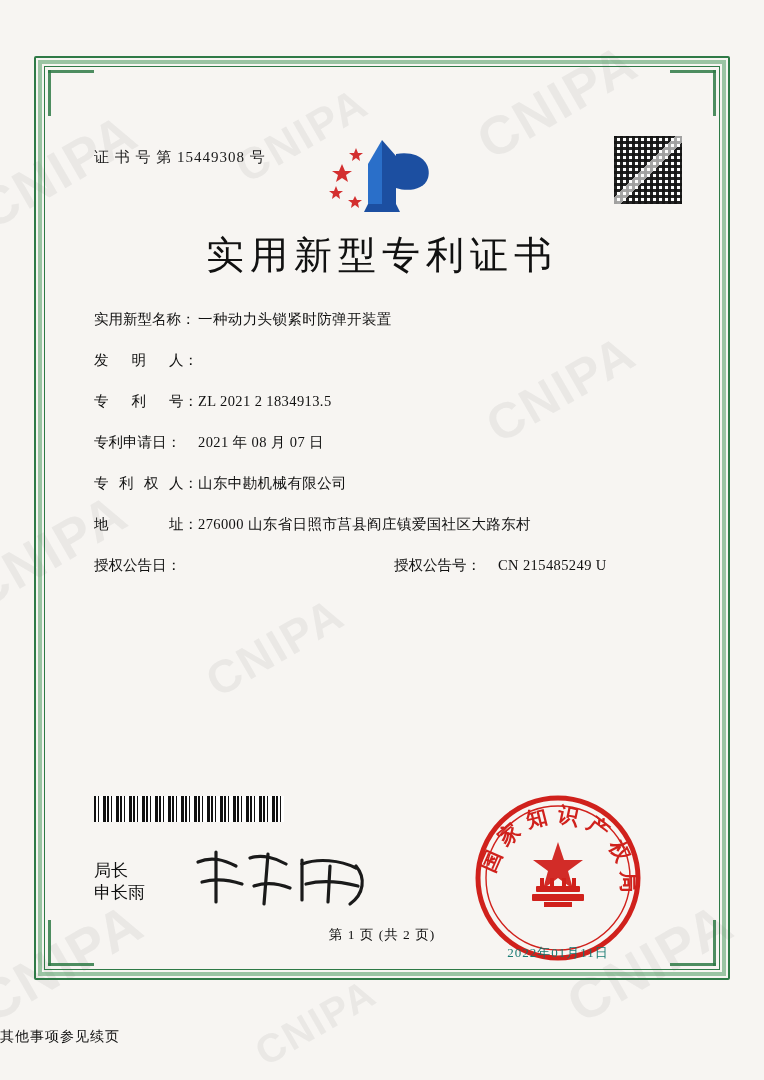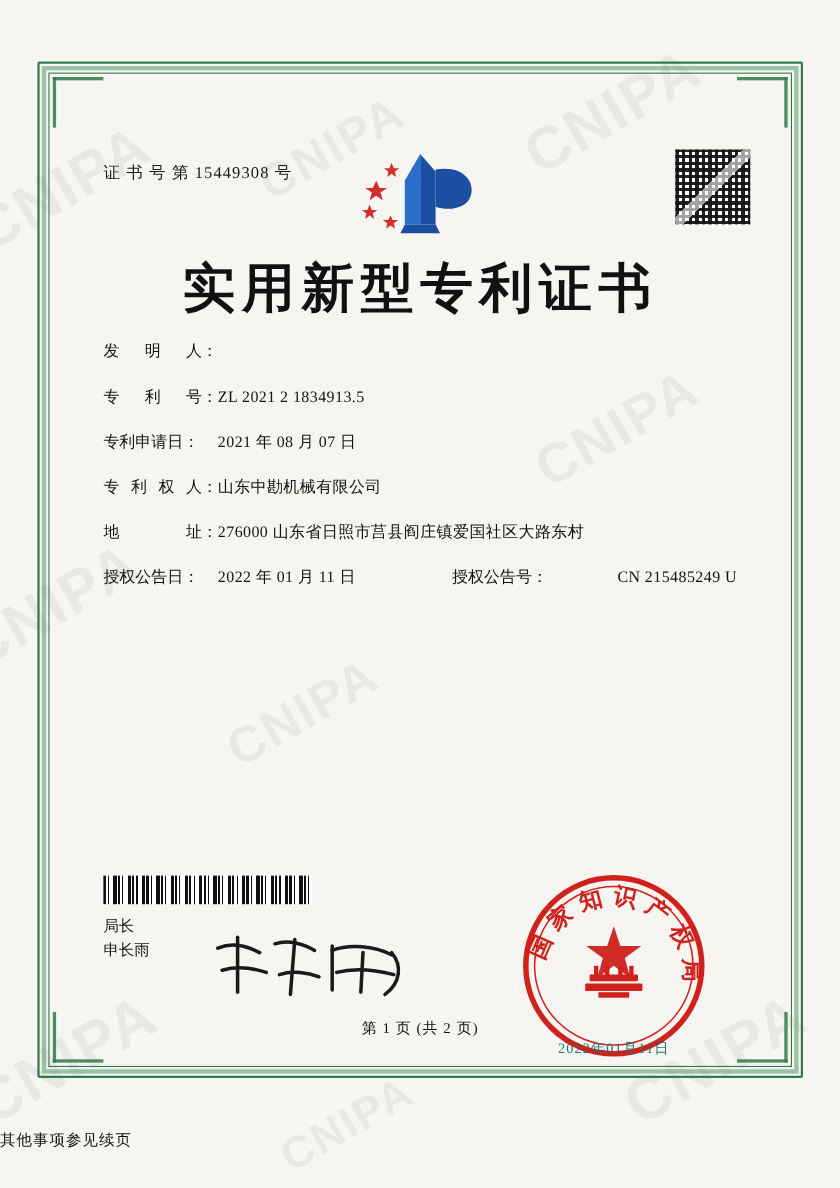--- a/index.html
+++ b/index.html
@@ -137,22 +137,22 @@
     width: 148px;
     height: 84px;
   }
 
   .main-title {
     position: absolute;
     left: 0;
     right: 0;
     top: 148px;
     text-align: center;
-    font-size: 48px;
-    font-weight: bold;
+    font-size: 38px;
+    font-weight: normal;
     letter-spacing: 6px;
     color: #111;
     font-family: "Liberation Serif", serif;
   }
 
   
   .fields {
     position: absolute;
     left: 32px;
     right: 32px;
@@ -175,21 +175,21 @@
     display: flex;
     justify-content: space-between;
   }
   .field-label.spread > span { display: inline-block; }
   .field-value {
     flex: 1 1 auto;
     letter-spacing: 0.4px;
   }
   .row-split { display: flex; align-items: baseline; }
   .row-split .half-left { flex: 0 0 300px; display: flex; align-items: center;}
-  .row-split .half-right { flex: 1 1 auto; display: flex; align-items: baseline; text-align: right;}
+  .row-split .half-right { flex: 1 1 auto; display: flex; align-items: baseline;}
   .half-right .field-label { width: 104px; flex: 0 0 104px;}
 
   
   .paragraphs {
     position: absolute;
     left: 32px;
     right: 30px;
     top: 536px;
     font-size: 14px;
     line-height: 26px;
@@ -210,22 +210,22 @@
     height: 26px;
     background: repeating-linear-gradient(90deg,
       #111 0 2px, #fff 2px 4px, #111 4px 5px, #fff 5px 9px,
       #111 9px 12px, #fff 12px 13px);
   }
 
   
   .sig-block {
     position: absolute;
     left: 32px;
-    top: 750px;
-    font-size: 14px;
+    top: 778px;
+    font-size: 17px;
     line-height: 22px;
     color: #111;
   }
   .handwriting {
     position: absolute;
     left: 128px;
     top: 762px;
     width: 190px;
     height: 70px;
   }
@@ -316,20 +316,24 @@
     </div>
 
     <div class="qr">
       <div class="qr-inner"></div>
     </div>
 
     <div class="main-title">实用新型专利证书</div>
 
     <div class="fields">
 
+      <div class="field-row">
+        <div class="field-label">实用新型名称：</div>
+        <div class="field-value">一种动力头锁紧时防弹开装置</div>
+      </div>
 
       <div class="field-row">
         <div class="field-label spread">
           <span>发</span>
           <span>明</span>
           <span>人：</span>
         </div>
       </div>
 
       <div class="field-row">
@@ -360,21 +364,20 @@
         <div class="field-label spread">
           <span>地</span>
           <span>址：</span>
         </div>
         <div class="field-value">276000  山东省日照市莒县阎庄镇爱国社区大路东村</div>
       </div>
 
       <div class="field-row row-split">
         <div class="half-left">
           <div class="field-label">授权公告日：</div>
-          <div class="field-value">2022 年 01 月 11 日</div>
         </div>
         <div class="half-right">
           <div class="field-label">授权公告号：</div>
           <div class="field-value">CN 215485249 U</div>
         </div>
       </div>
 
     </div>
 
 

